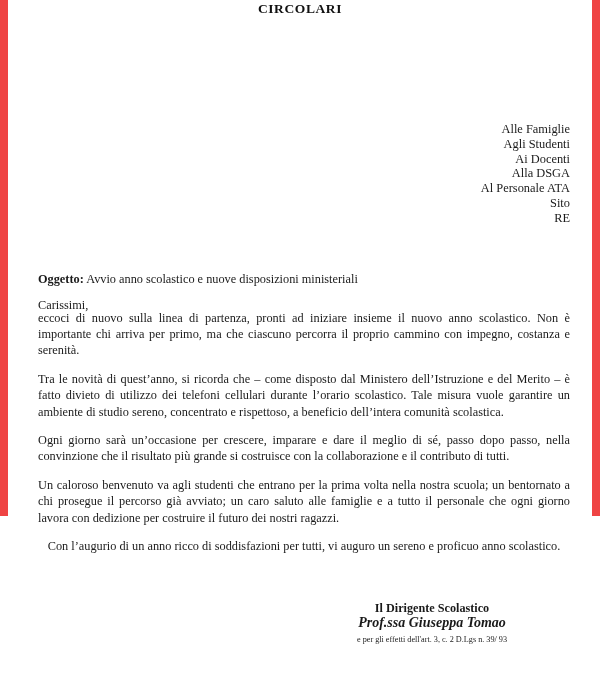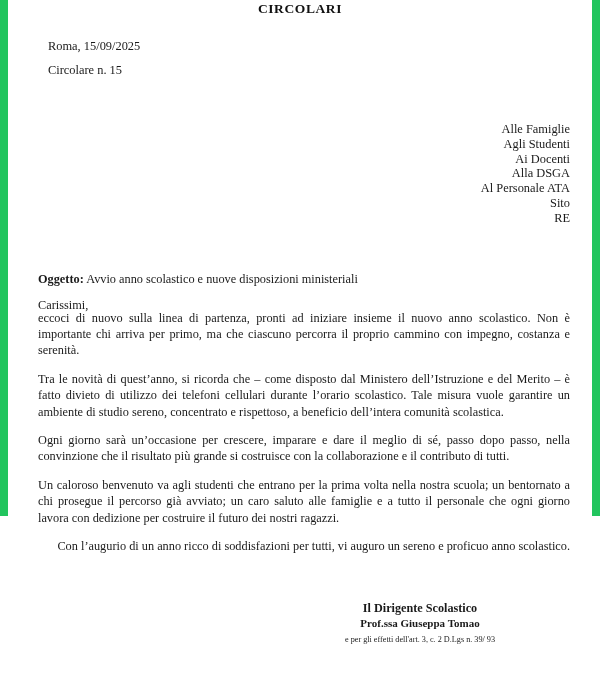--- a/index.html
+++ b/index.html
@@ -13,21 +13,21 @@
     overflow: hidden;
     font-family: "Liberation Serif", "DejaVu Serif", serif;
     color: #1a1a1a;
   }
 
   
   .viewer {
     position: relative;
     width: 600px;
     height: 516px;
-    background: #22c55e;
+    background: #ef4444;
     box-sizing: border-box;
   }
   .page {
     position: absolute;
     left: 8px;
     top: 0;
     width: 584px;
     height: 699px;
     background: #ffffff;
     box-sizing: border-box;
@@ -106,37 +106,38 @@
     width: 532px;
     font-size: 12.3px;
     line-height: 16.2px;
   }
   .body-block p {
     margin: 0 0 12.5px 0;
     text-align: justify;
     text-justify: inter-word;
   }
   .body-block p:last-child { margin-bottom: 0; }
-  .body-block p.no-justify { text-align: right; }
+  .body-block p.no-justify { text-align: center; }
 
   .signature {
     position: absolute;
-    right: 22px;
+    right: 10px;
     top: 601px;
     text-align: center;
     width: 300px;
   }
   .sig-role {
     font-weight: bold;
     font-size: 12.2px;
     line-height: 14px;
   }
   .sig-name {
     font-weight: bold;
-    font-size: 11px;
+    font-style: italic;
+    font-size: 14px;
     line-height: 16px;
   }
   .sig-note1 {
     font-size: 8.2px;
     line-height: 13px;
     color: #222;
   }
   .sig-note2 {
     font-size: 8.2px;
     line-height: 14px;
@@ -148,24 +149,20 @@
 <body>
 
 <div class="viewer">
   <div class="page">
     <div class="page-inner">
 
       <div class="clipped-header">Ministero dell'Istruzione e del Merito</div>
 
       <div class="doc-title">CIRCOLARI</div>
 
-      <div class="date-block">
-        <div>Roma, 15/09/2025</div>
-        <div>Circolare n. 15</div>
-      </div>
 
       <div class="recipients">
         <div>Alle Famiglie</div>
         <div>Agli Studenti</div>
         <div>Ai Docenti</div>
         <div>Alla DSGA</div>
         <div>Al Personale ATA</div>
         <div>Sito</div>
         <div>RE</div>
       </div>

